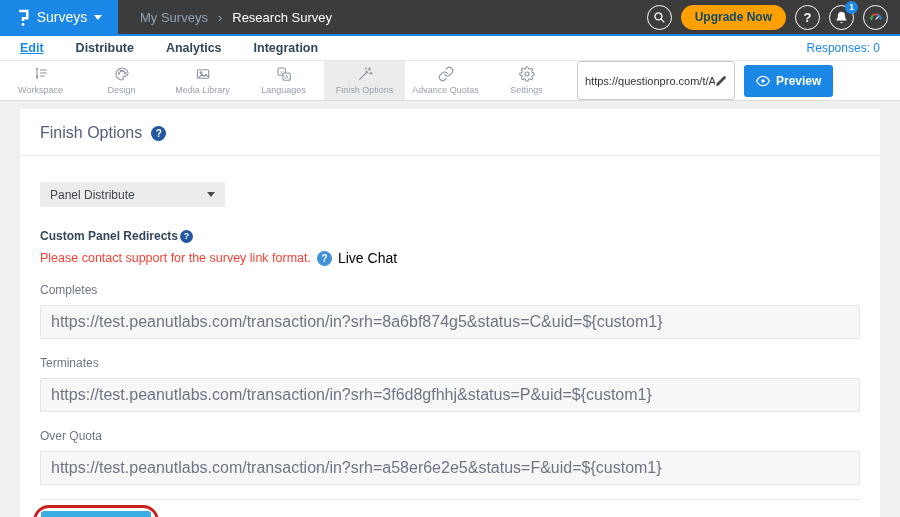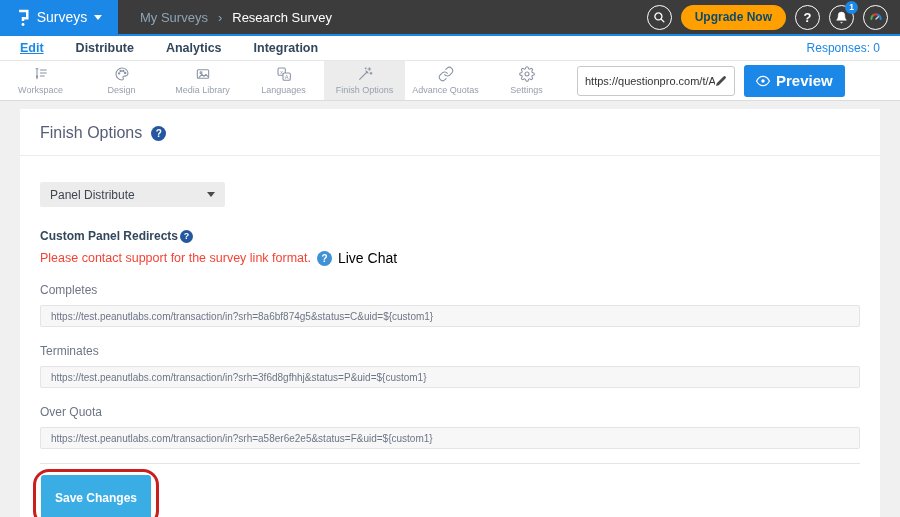--- a/index.html
+++ b/index.html
@@ -25,23 +25,23 @@
   .nav-item { font-size:12.5px; font-weight:700; color:#33475b; text-decoration:none; cursor:pointer; }
   .nav-item.active { color:#1b87e6; text-decoration:underline; }
   .responses { margin-left:auto; color:#1b87e6; font-size:12px; }
 
   
   .toolbar { height:40px; background:#fff; border-bottom:1px solid #dcdcdc; display:flex; align-items:stretch; }
   .tab { width:81px; display:flex; flex-direction:column; align-items:center; justify-content:center; gap:3px; cursor:pointer; }
   .tab.active { background:#ececec; }
   .tab svg { width:16px; height:16px; stroke:#8a93a3; fill:none; stroke-width:1.6; stroke-linecap:round; stroke-linejoin:round; }
   .tab .lbl { font-size:9px; color:#98a0ac; white-space:nowrap; }
-  .url-box { margin-left:10px; align-self:center; display:flex; align-items:center; width:158px; height:30px; border:1px solid #c9c9c9; border-radius:3px; background:#fff; padding:0 7px; }
+  .url-box { margin-left:10px; align-self:center; display:flex; align-items:center; width:158px; height:39px; border:1px solid #c9c9c9; border-radius:3px; background:#fff; padding:0 7px; }
   .url-input { flex:1; min-width:0; border:none; outline:none; font-size:11px; color:#333; background:transparent; font-family:inherit; }
-  .preview-btn { margin-left:9px; align-self:center; height:27px; background:#1b87e6; color:#fff; border:none; border-radius:3px; font-size:15px; font-weight:700; padding:16px 12px; display:flex; align-items:center; gap:6px; cursor:pointer; font-family:inherit; }
+  .preview-btn { margin-left:9px; align-self:center; height:27px; background:#1b87e6; color:#fff; border:none; border-radius:3px; font-size:12px; font-weight:700; padding:16px 12px; display:flex; align-items:center; gap:6px; cursor:pointer; font-family:inherit; }
 
   
   .main { height:416px; padding:8px 20px 0; background:#f0f0f1; }
   .card { background:#fff; min-height:377px; }
   .card-head { display:flex; align-items:center; gap:9px; padding:15px 20px 13px; }
   .card-title { font-size:16px; color:#545e75; font-weight:400; }
   .help-circ { width:15px; height:15px; border-radius:50%; background:#2457a0; color:#fff; font-size:10px; font-weight:700; display:inline-flex; align-items:center; justify-content:center; cursor:pointer; flex:0 0 auto; }
   .help-circ.small { width:13px; height:13px; font-size:9px; }
   .help-circ.chat { background:#4191d6; }
   .card-sep { border-top:1px solid #ededed; }
@@ -50,21 +50,21 @@
   .dropdown { width:185px; height:25px; background:#ececec; display:flex; align-items:center; justify-content:space-between; padding:0 10px; font-size:12px; color:#3f4650; border-radius:2px; cursor:pointer; }
   .caret-d { width:0; height:0; border-left:4px solid transparent; border-right:4px solid transparent; border-top:5px solid #4a4a4a; }
 
   .section-head { margin-top:22px; display:flex; align-items:center; gap:2px; }
   .section-title { font-size:12px; font-weight:700; color:#33475b; }
   .notice-row { margin-top:7px; display:flex; align-items:center; gap:6px; }
   .notice { font-size:12.5px; color:#f44336; }
   .livechat { font-size:14px; color:#000000; cursor:pointer; text-decoration:none; }
 
   .field-label { margin-top:17px; font-size:12px; color:#6d7585; }
-  .field-input { margin-top:8px; display:block; width:100%; height:22px; background:#f7f7f8; border:1px solid #e4e4e6; border-radius:2px; font-size:10px; color:#6d7585; padding:8px 10px; font-family:inherit; }
+  .field-input { margin-top:8px; display:block; width:100%; height:31px; background:#f7f7f8; border:1px solid #e4e4e6; border-radius:2px; font-size:16px; color:#6d7585; padding:16px 10px; font-family:inherit; }
 
   .bottom-sep { margin-top:14px; border-top:1px solid #e5e5e5; }
   .save-wrap { display:inline-block; margin-top:5px; margin-left:-7px; border:3px solid #c9201d; border-radius:16px; padding:3px 5px; }
   .save-btn { background:#39ade4; color:#fff; border:none; border-radius:3px; font-size:12px; font-weight:700; padding:16px 14px; cursor:pointer; font-family:inherit; }
 </style>
 </head>
 <body>
 
 <header class="header">
   <div class="brand">

